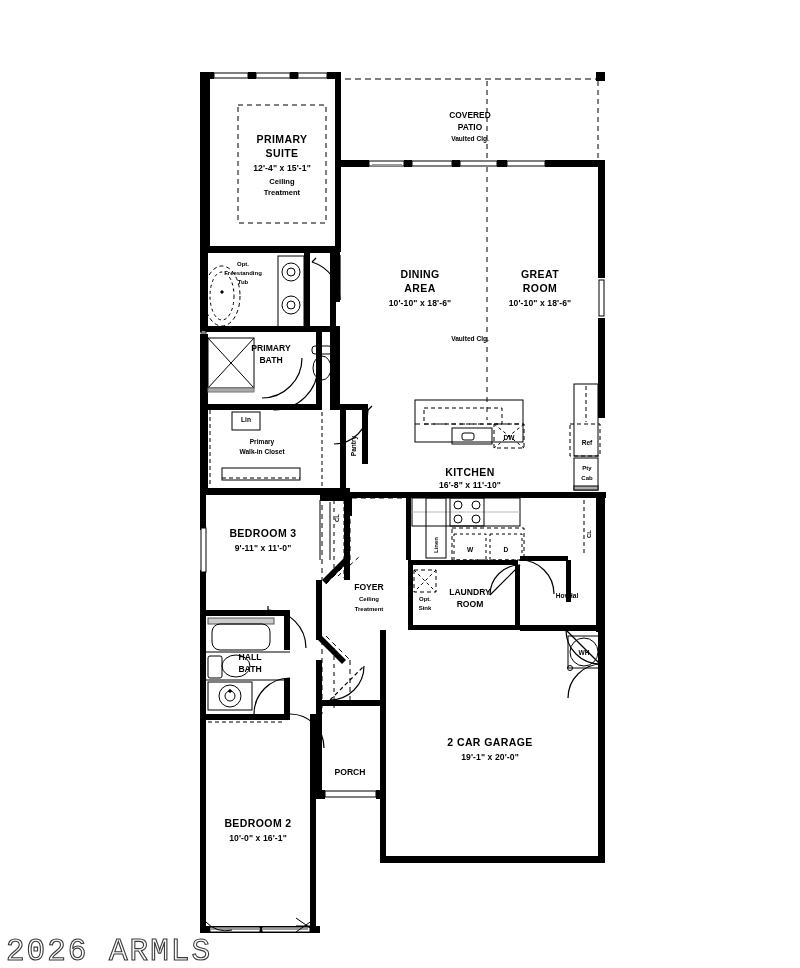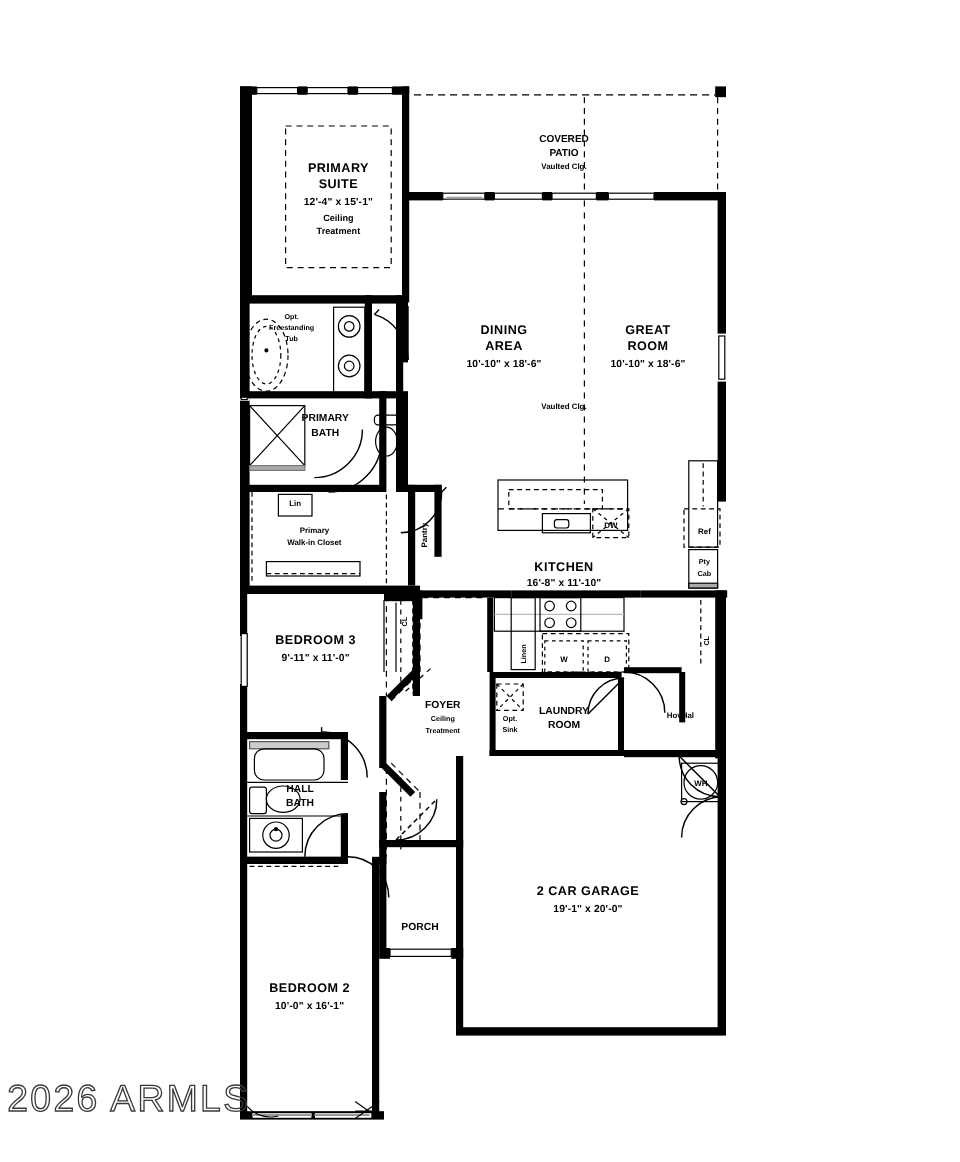--- a/index.html
+++ b/index.html
@@ -4,22 +4,22 @@
 <title>Floor Plan</title>
 <style>
   html,body{margin:0;padding:0;background:#ffffff;}
   body{
     width:800px;height:968px;position:relative;overflow:hidden;
     font-family:"Liberation Sans", sans-serif;
     -webkit-font-smoothing:none;
   }
   #plan{position:absolute;left:0;top:0;width:800px;height:968px;}
   .wm{
-    position:absolute;left:6px;top:898px;
-    font-family:Liberation Sans, sans-serif;
+    position:absolute;left:6px;top:934px;
+    font-family:Liberation Mono, monospace;
     font-size:31px;letter-spacing:2px;
     color:transparent;
     -webkit-text-stroke:1.1px #3a3a3a;
     text-shadow:none;
     user-select:none;
     white-space:nowrap;
   }
   svg text{font-family:"Liberation Sans", sans-serif;font-weight:bold;fill:#000;}
   .t-room{font-size:10.5px;letter-spacing:0.4px;}
   .t-dim{font-size:8.6px;letter-spacing:0.1px;}

